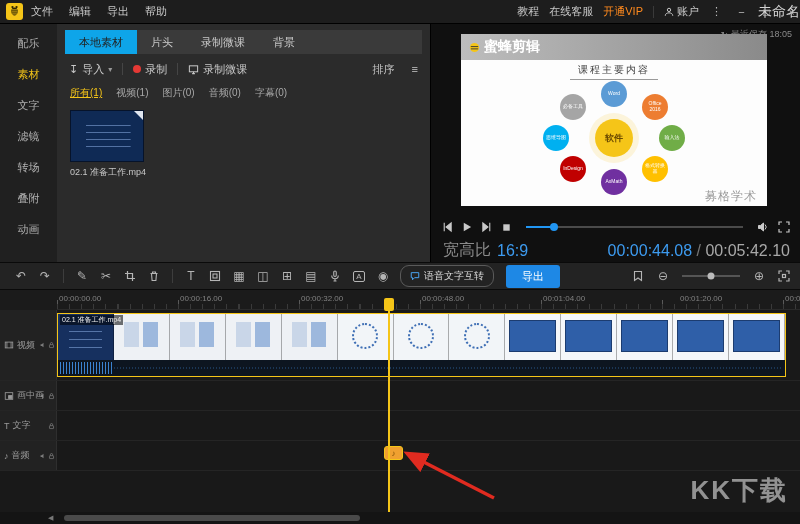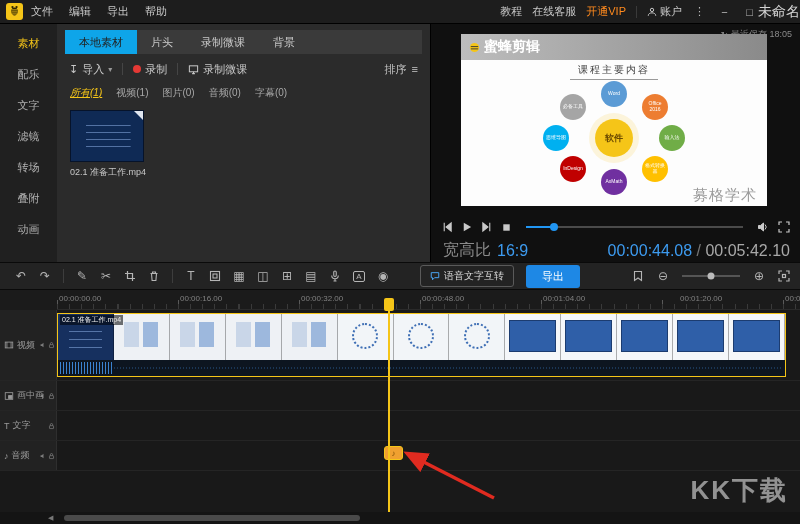--- a/index.html
+++ b/index.html
@@ -5,44 +5,44 @@
   * { margin:0; padding:0; box-sizing:border-box; }
   html,body { width:800px; height:524px; }
   body { font-family:"Liberation Sans","DejaVu Sans",sans-serif; background:#000; }
   .app { position:relative; width:800px; height:524px; background:#161616; overflow:hidden; color:#ccc; cursor:default; }
 
   
   .titlebar { height:24px; background:#1d1d1d; display:flex; align-items:center; position:relative; border-bottom:1px solid #000; }
   .logo { width:17px; height:17px; background:#f5c518; border-radius:3px; margin:0 8px 0 6px; display:flex; align-items:center; justify-content:center; flex:0 0 auto; }
   .menus { display:flex; gap:16px; font-size:11px; color:#c8c8c8; z-index:2; }
   .doc-title { position:absolute; left:0; right:0; text-align:right; font-size:14px; color:#d5d5d5; }
-  .tb-right { margin-left:auto; display:flex; align-items:center; gap:10px; font-size:11px; color:#c8c8c8; padding-right:18px; z-index:2; }
+  .tb-right { margin-left:auto; display:flex; align-items:center; gap:10px; font-size:11px; color:#c8c8c8; padding-right:1px; z-index:2; }
   .tb-right .vip { color:#ff8a1e; }
   .tb-sep { width:1px; height:12px; background:#3a3a3a; }
   .winbtn { width:15px; text-align:center; font-size:11px; color:#bbb; }
   .acct { display:flex; align-items:center; gap:3px; }
 
   
   .upper { display:flex; height:238px; }
   .sidebar { width:57px; background:#202020; display:flex; flex-direction:column; padding-top:4px; }
   .side-item { height:31px; line-height:31px; font-size:11px; color:#b0b0b0; text-align:center; }
   .side-item.active { color:#f5c518; }
 
   .materials { flex:1; background:#2b2b2b; display:flex; flex-direction:column; position:relative; }
   .mat-tabs { margin:6px 8px 0 8px; background:#3a3a3a; display:flex; height:24px; }
   .mat-tab { padding:0 14px; line-height:24px; font-size:11px; color:#c8c8c8; }
   .mat-tab.active { background:#0ea5e9; color:#222; }
   .mat-actions { display:flex; align-items:center; height:30px; padding:0 12px; gap:7px; font-size:11px; color:#c8c8c8; }
   .act { display:flex; align-items:center; gap:4px; }
   .divider-v { width:1px; height:12px; background:#454545; margin:0 3px; }
   .rec-dot { width:8px; height:8px; border-radius:50%; background:#e53935; display:inline-block; }
   .chev { font-size:8px; color:#999; }
-  .sort { margin-left:auto; gap:5px; }
+  .sort { margin-left:auto; gap:17px; }
   .mat-filters { display:flex; gap:14px; padding:0 13px; height:18px; align-items:center; font-size:10px; color:#a8a8a8; }
-  .mat-filter.active { color:#f5c518; text-decoration:underline;font-style:italic; }
+  .mat-filter.active { color:#f5c518; text-decoration:underline; }
   .mat-grid { flex:1; padding:8px 13px; }
   .mat-item { width:80px; }
   .thumb { width:74px; height:52px; position:relative; background-color:#0f2a55; border:1px solid #06132a;
            background-image:repeating-linear-gradient(180deg, transparent 0 6px, rgba(150,185,240,.5) 6px 7px);
            background-size:62% 68%; background-position:55% 50%; background-repeat:no-repeat; }
   .thumb::after { content:""; position:absolute; top:0; right:0; width:0; height:0;
                   border-top:9px solid #dfe6ef; border-left:9px solid transparent; }
   .mat-name { font-size:9px; color:#c8c8c8; margin-top:4px; white-space:nowrap; overflow:hidden; }
 
   
@@ -59,37 +59,37 @@
   .b1 { left:103px; top:12px; background:#ed7d31; }
   .b2 { left:120px; top:43px; background:#70ad47; }
   .b3 { left:103px; top:74px; background:#ffc000; }
   .b4 { left:62px;  top:87px; background:#7030a0; }
   .b5 { left:21px;  top:74px; background:#c00000; }
   .b6 { left:4px;   top:43px; background:#00b0f0; }
   .b7 { left:21px;  top:12px; background:#a5a5a5; }
   .center-circle { position:absolute; left:50%; top:50%; transform:translate(-50%,-50%); width:38px; height:38px; border-radius:50%;
                    background:#f5c518; color:#6b4a00; font-size:9px; font-weight:bold; display:flex; align-items:center; justify-content:center;
                    box-shadow:0 0 0 6px rgba(245,197,24,.15); }
-  .credit { position:absolute; right:10px; bottom:4px; font-size:15px; color:#9a9a9a; letter-spacing:1px; }
+  .credit { position:absolute; right:10px; bottom:4px; font-size:12px; color:#9a9a9a; letter-spacing:1px; }
   .pv-controls { position:absolute; left:10px; right:10px; top:194px; height:18px; display:flex; align-items:center; gap:8px; color:#c9c9c9; }
   .seek { flex:1; height:2px; background:#4a4a4a; position:relative; margin:0 6px; }
   .seek-fill { width:13%; height:100%; background:#2196f3; }
   .knob { position:absolute; left:13%; top:50%; transform:translate(-50%,-50%); width:8px; height:8px; border-radius:50%; background:#2196f3; }
   .pv-info { position:absolute; left:12px; right:10px; top:216px; display:flex; align-items:center; font-size:16px; }
   .aspect-label { color:#8a8a8a; margin-right:6px; }
   .aspect-value { color:#3d9bf0; }
   .times { margin-left:auto; }
   .cur { color:#3d9bf0; } .tsep { color:#777; } .tot { color:#a8a8a8; }
 
   
   .tl-toolbar { height:28px; background:#232323; border-top:1px solid #0a0a0a; border-bottom:1px solid #0a0a0a; display:flex; align-items:center; padding:0 10px; gap:2px; }
   .ticon { min-width:22px; text-align:center; font-size:12px; color:#b5b5b5; display:flex; align-items:center; justify-content:center; }
   .boxed { border:1px solid #b5b5b5; font-size:8px; line-height:9px; padding:0 2px; border-radius:2px; }
   .tdiv { width:1px; height:14px; background:#3d3d3d; margin:0 5px; }
-  .speech-btn { margin-left:24px; border:1px solid #5a5a5a; color:#ddd; font-size:10px; padding:3px 9px; border-radius:3px; display:flex; align-items:center; gap:4px; }
+  .speech-btn { margin-left:4px; border:1px solid #5a5a5a; color:#ddd; font-size:10px; padding:3px 9px; border-radius:9px; display:flex; align-items:center; gap:4px; }
   .export-btn { margin-left:10px; background:#1e88e5; color:#fff; font-size:11px; padding:4px 16px; border-radius:3px; }
   .tl-right { margin-left:auto; display:flex; align-items:center; gap:8px; color:#b5b5b5; }
   .zoom-slider { width:58px; height:2px; background:#555; position:relative; }
   .zoom-knob { position:absolute; left:50%; top:50%; transform:translate(-50%,-50%); width:7px; height:7px; border-radius:50%; background:#bbb; }
 
   
   .tl-wrap { position:relative; height:234px; }
   .tl-ruler { height:20px; background:#1b1b1b; border-bottom:1px solid #2a2a2a; position:relative;
     background-image:
       repeating-linear-gradient(90deg,#3a3a3a 0 1px,transparent 1px 12.1px),
@@ -175,22 +175,22 @@
       <span class="winbtn">⋮</span>
       <span class="winbtn">−</span>
       <span class="winbtn">□</span>
       <span class="winbtn">×</span>
     </div>
   </header>
 
   <div class="upper">
 
     <nav class="sidebar">
+      <span class="side-item">配乐</span>
       <span class="side-item active">素材</span>
-      <span class="side-item">配乐</span>
       <span class="side-item">文字</span>
       <span class="side-item">滤镜</span>
       <span class="side-item">转场</span>
       <span class="side-item">叠附</span>
       <span class="side-item">动画</span>
     </nav>
 
     <section class="materials">
       <div class="mat-tabs">
         <span class="mat-tab active">本地素材</span>

